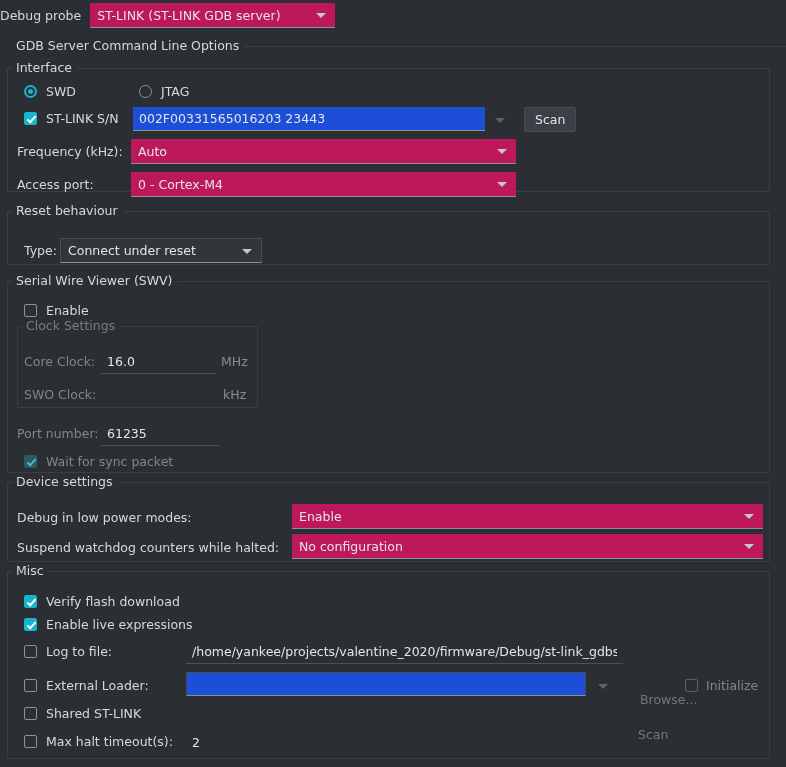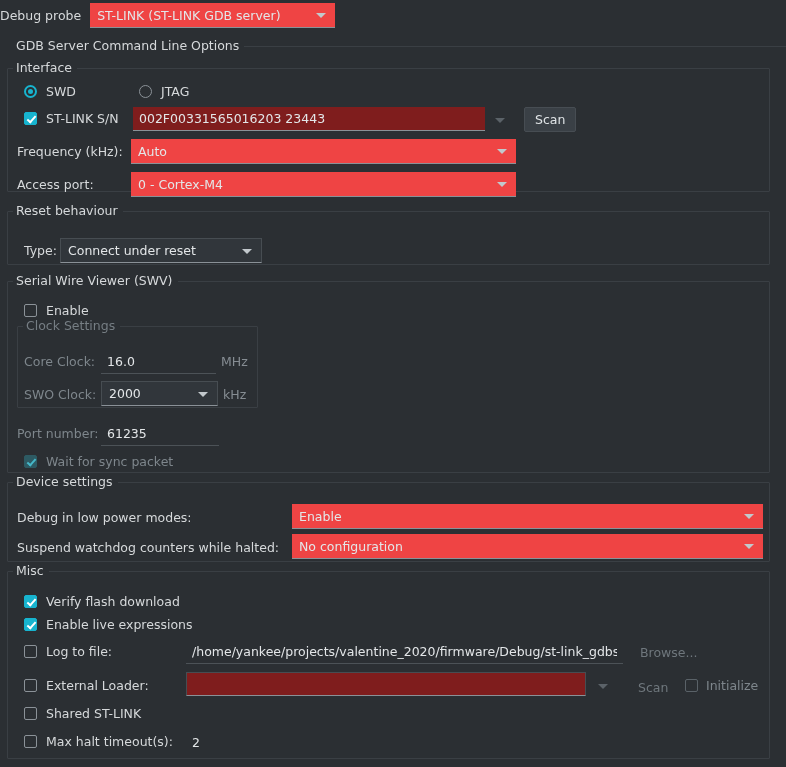--- a/index.html
+++ b/index.html
@@ -81,41 +81,41 @@
   .rb.sel::after {
     content: "";
     position: absolute; left: 50%; top: 50%;
     width: 5px; height: 5px; margin: -2.5px 0 0 -2.5px;
     border-radius: 50%;
     background: #17b4cf;
   }
 
   
   .field {
-    background: #7f1d1d;
+    background: #1d4ed8;
     border: none;
     border-bottom: 1px solid #8a9197;
     color: #e3e6e8;
     font-family: inherit; font-size: 12.5px;
     padding: 3px 6px;
     box-sizing: border-box;
     outline: none;
     height: 24px;
   }
   .field.plain {
     background: transparent;
     border-bottom: 1px solid #4c5257;
   }
   .field.dimtext { color: #9aa1a7; }
   .field:disabled { color: #e3e6e8; }
 
   
   .combo {
     position: relative;
-    background: #ef4444;
+    background: #be185d;
     border-bottom: 1px solid #8a9197;
     height: 25px;
     display: flex; align-items: center;
     box-sizing: border-box;
     padding-left: 7px;
     color: #e3e6e8;
     font-size: 12.5px;
     overflow: hidden;
   }
   .combo.boxed {
@@ -145,20 +145,21 @@
     border: 1px solid #474d53;
     border-radius: 2px;
     color: #dfe3e6;
     font-family: inherit; font-size: 12.5px;
     padding: 4px 10px;
     cursor: default;
   }
   .btn.flat {
     background: transparent; border: none;
     color: #6f777d;
+    margin-top: 47px;
   }
 
   .unit { color: #868d93; }
 </style>
 </head>
 <body>
 
 <div class="panel">
 
   <div class="row" style="position:absolute; left:0; top:3px;">
@@ -230,24 +231,20 @@
 
   <div class="group" style="left:17px; top:326px; width:241px; height:82px;">
     <span class="gtitle dim">Clock Settings</span>
     <div class="gframe"></div>
   </div>
   <span class="lbl dim" style="position:absolute; left:24px; top:354px;">Core Clock:</span>
   <input class="field plain" style="position: absolute; left: 101px; top: 350px; width: 115px;" disabled="" value="16.0">
   <span class="unit" style="position:absolute; left:221px; top:354px;">MHz</span>
 
   <span class="lbl dim" style="position:absolute; left:24px; top:387px;">SWO Clock:</span>
-  <div class="combo boxed" style="position:absolute; left:101px; top:381px; width:117px;">
-    <span>2000</span>
-    <span class="caret"></span>
-  </div>
   <span class="unit" style="position:absolute; left:223px; top:387px;">kHz</span>
 
   <span class="lbl dim" style="position:absolute; left:17px; top:426px;">Port number:</span>
   <input class="field plain" style="position: absolute; left: 101px; top: 422px; width: 118px;" disabled="" value="61235">
 
   <div class="row" style="position:absolute; left:24px; top:454px; gap:9px;">
     <span class="cb checked disabled"></span>
     <span class="lbl dim">Wait for sync packet</span>
   </div>
 

